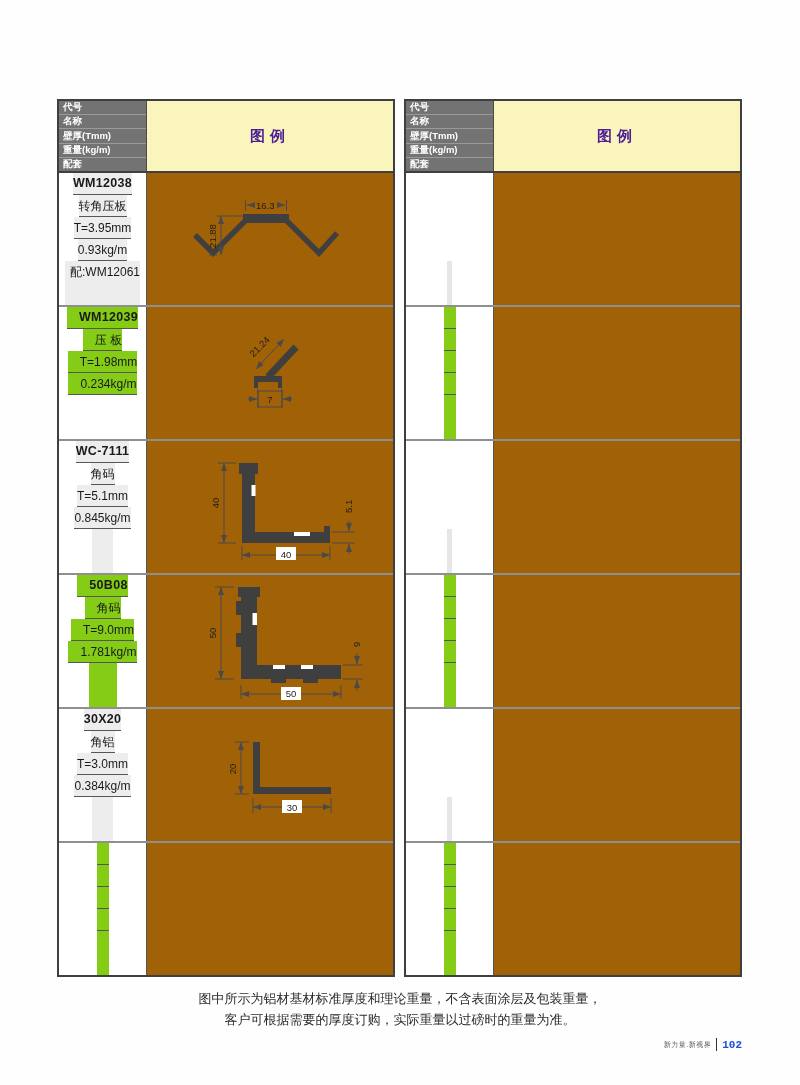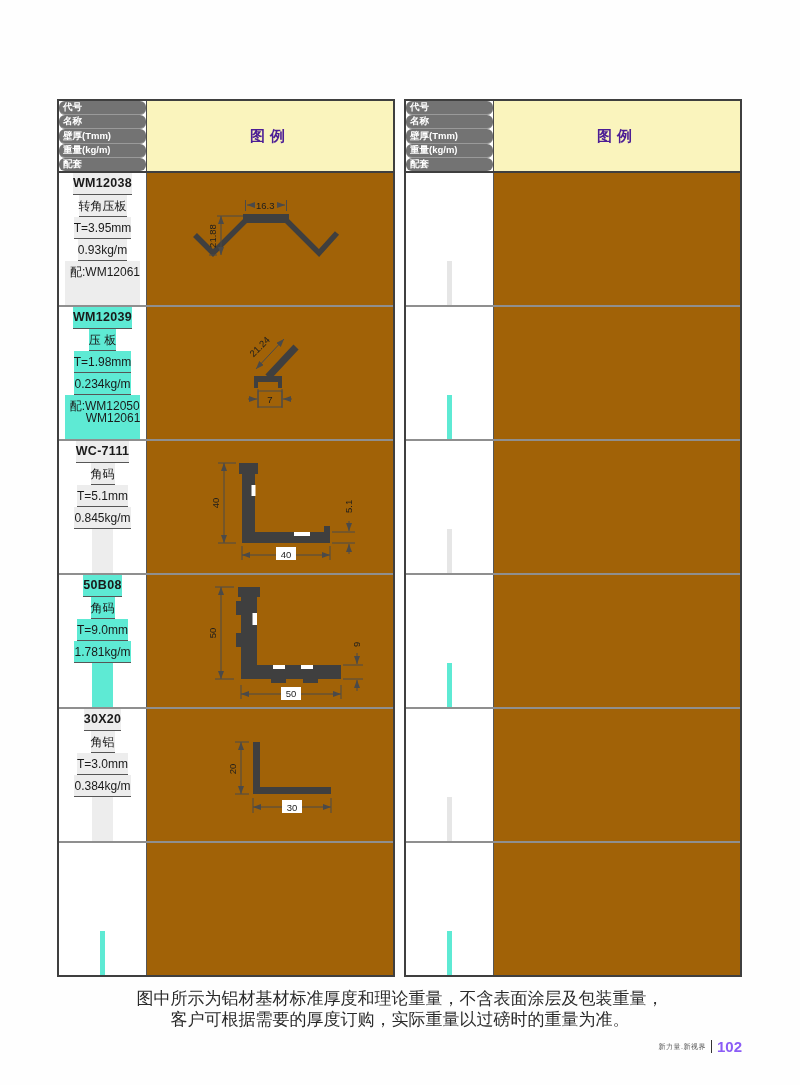--- a/index.html
+++ b/index.html
@@ -5,46 +5,46 @@
   html,body{margin:0;padding:0;background:#ffffff;}
   body{font-family:"Liberation Sans","DejaVu Sans",sans-serif;color:#1a1a1a;}
   .page{position:relative;width:800px;height:1085px;background:#fefefe;overflow:hidden;}
 
   .cat-table{position:absolute;top:99px;width:334px;border:2px solid #3f3f3f;background:#fff;}
   .cat-table.left{left:57px;}
   .cat-table.right{left:404px;}
 
   .header-section{display:flex;height:70px;border-bottom:2px solid #3f3f3f;}
   .header-labels{width:88px;display:flex;flex-direction:column;border-right:1px solid #4a4a4a;box-sizing:border-box;}
-  .hcell{flex:1;background:#737373;color:#ffffff;font-size:9.5px;font-weight:bold;display:flex;align-items:center;padding-left:4px;border-bottom:1px solid #9a9a9a;border-radius:6px;}
+  .hcell{flex:1;background:#737373;color:#ffffff;font-size:9.5px;font-weight:bold;display:flex;align-items:center;padding-left:4px;border-bottom:1px solid #9a9a9a;}
   .hcell:last-child{border-bottom:none;}
   .legend-cell{flex:1;background:#faf4bd;display:flex;align-items:center;justify-content:center;font-size:15px;font-weight:bold;letter-spacing:5px;color:#4c1d95;}
 
   .block{display:flex;height:132px;border-bottom:2px solid #8f8f8f;}
   .block:last-child{border-bottom:none;}
   .block-labels{width:88px;display:flex;flex-direction:column;border-right:1px solid #565656;box-sizing:border-box;align-items:center;}
   .bcell{height:21px;border-bottom:1px solid #565656;display:flex;align-items:center;justify-content:center;font-size:12px;line-height:1;}
   .bcell.code{font-weight:bold;font-size:12.5px;letter-spacing:0.3px;}
   .bcell.match{flex:1;border-bottom:none;flex-direction:column;align-items:flex-start;justify-content:flex-start;padding:5px 0 0 5px;box-sizing:border-box;}
   .match-l2{margin-left:16px;}
   .gray-l .bcell{background:#EDEDED;}
   .gray-r .bcell{background:#E6E6E6;}
-  .yellow-b .bcell{background:#5eead4;}
+  .yellow-b .bcell{background:#84cc16;padding-left:12px;}
   .diagram-cell{flex:1;background:#a16207;display:flex;align-items:center;justify-content:center;}
 
   .dimline{stroke:#4a4a4a;stroke-width:1;fill:none;}
   .profile{fill:#3f3f3f;}
   .pstroke{stroke:#3f3f3f;fill:none;}
   .dimtext{font-size:9.5px;fill:#1d1d1d;font-family:"Liberation Sans","DejaVu Sans",sans-serif;}
 
-  .note{position:absolute;left:0;top:988px;width:800px;text-align:center;font-size:17px;line-height:21px;color:#2b2b2b;}
+  .note{position:absolute;left:0;top:988px;width:800px;text-align:center;font-size:13px;line-height:21px;color:#2b2b2b;}
   .pfooter{position:absolute;top:1038px;right:58px;display:flex;align-items:center;gap:5px;}
   .slogan{font-size:7px;color:#555;letter-spacing:0.5px;}
   .pf-divider{width:1px;height:13px;background:#333;}
-  .pagenum{font-size:15px;font-weight:bold;color:#8b5cf6;}
+  .pagenum{font-size:11px;font-weight:bold;color:#1d4ed8;font-family:Liberation Mono, monospace;}
 </style>
 </head>
 <body>
 
 <div class="page">
 
   <div class="cat-table left">
     <div class="header-section">
       <div class="header-labels">
         <div class="hcell">代号</div>
@@ -88,24 +88,20 @@
         </svg>
       </div>
     </div>
 
     <div class="block yellow-b">
       <div class="block-labels">
         <div class="bcell code">WM12039</div>
         <div class="bcell">压 板</div>
         <div class="bcell">T=1.98mm</div>
         <div class="bcell">0.234kg/m</div>
-        <div class="bcell match">
-          <span>配:WM12050</span>
-          <span class="match-l2">WM12061</span>
-        </div>
       </div>
       <div class="diagram-cell">
         <svg width="96" height="92" viewBox="0 0 96 92">
           <defs>
               <marker id="ar2" markerWidth="9" markerHeight="7" refX="8" refY="3" orient="auto-start-reverse">
                 <path d="M0,0 L8,3 L0,6" fill="#4a4a4a"></path>
               </marker>
             </defs>
           <line class="pstroke" stroke-width="7" x1="46" y1="50" x2="74" y2="20"></line>
           <rect class="profile" x="32" y="49" width="28" height="6"></rect>

